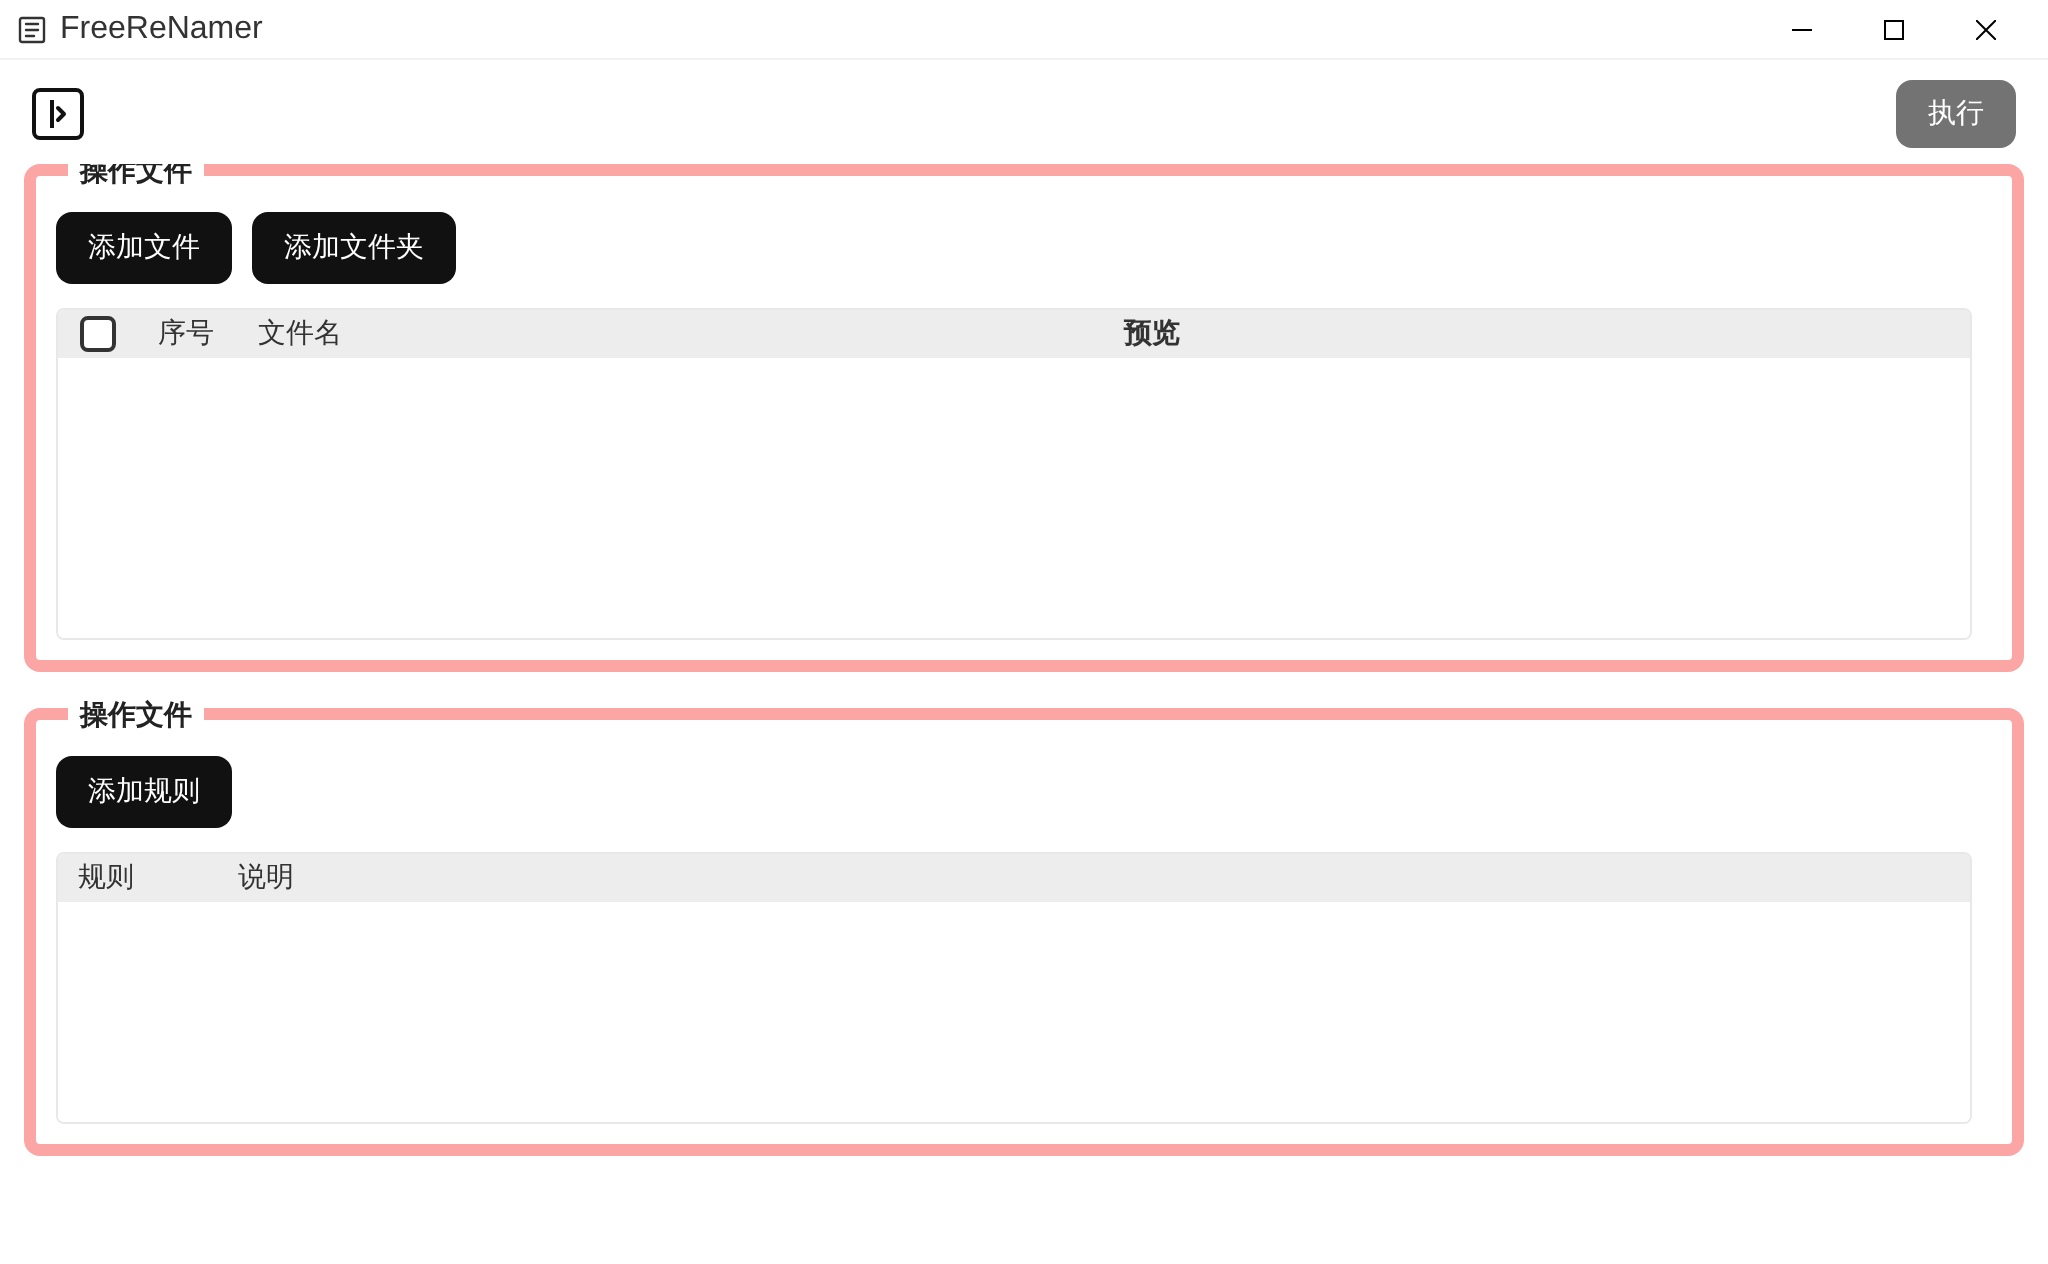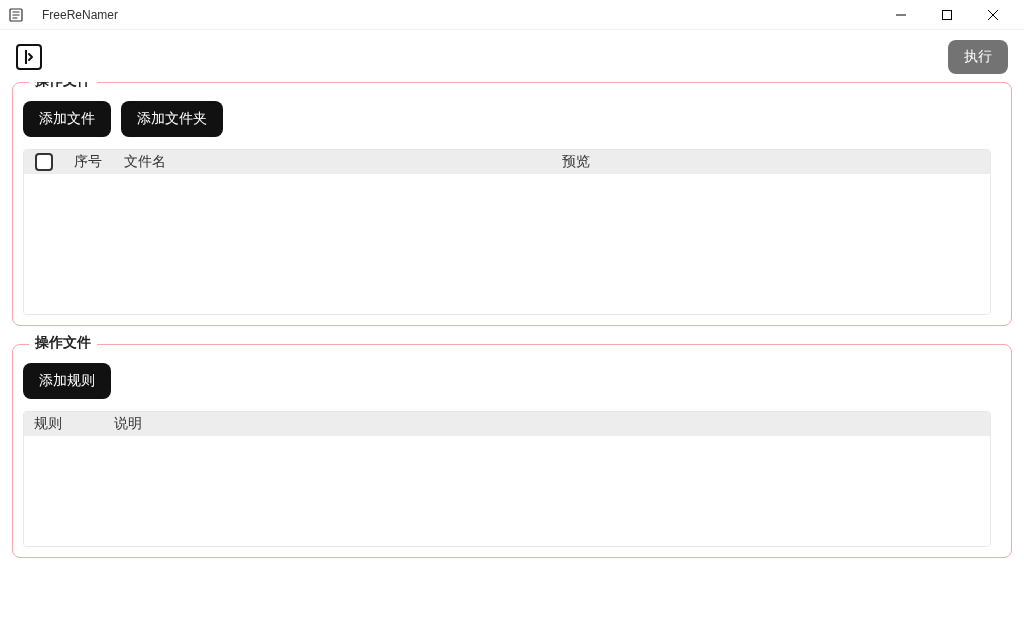--- a/index.html
+++ b/index.html
@@ -25,24 +25,23 @@
     }
     .titlebar-icon {
       width: 16px;
       height: 16px;
       margin-right: 6px;
       display: inline-flex;
       align-items: center;
       justify-content: center;
     }
     .titlebar-title {
-      font-size: 12px;
+      font-size: 16px;
       color: #333;
       flex: 0 0 auto;
-      margin-left: 12px;
     }
     .titlebar-spacer { flex: 1; }
     .win-controls {
       display: flex;
       align-items: center;
     }
     .win-btn {
       width: 46px;
       height: 30px;
       display: flex;
@@ -80,21 +79,21 @@
     .content {
       flex: 1;
       padding: 0 12px 12px 12px;
       display: flex;
       flex-direction: column;
       gap: 18px;
       overflow: hidden;
     }
     .fieldset {
       position: relative;
-      border: 1px solid #fca5a5;
+      border: 6px solid #fca5a5;
       border-radius: 8px;
       padding: 18px 20px 10px 10px;
     }
     .legend {
       position: absolute;
       top: -11px;
       left: 16px;
       background: #fff;
       padding: 0 6px;
       font-size: 14px;
@@ -140,21 +139,21 @@
     .check {
       width: 18px;
       height: 18px;
       border: 2px solid #333;
       border-radius: 4px;
       background: #fff;
       cursor: pointer;
     }
     .files-thead .th-seq { width: 50px; }
     .files-thead .th-name { flex: 1; }
-    .files-thead .th-preview { flex: 1; }
+    .files-thead .th-preview { flex: 1; font-weight: bold; }
     .tbody-empty {
       background: #fff;
     }
     .files-body { height: 140px; }
     .rules-body { height: 110px; }
     .rules-thead .th-name2 { flex: 0 0 260px; }
     .rules-thead .th-rule { width: 80px; }
     .rules-thead .th-desc { flex: 1; }
     .rules-thead .th-actions { width: 70px; }
   </style>

